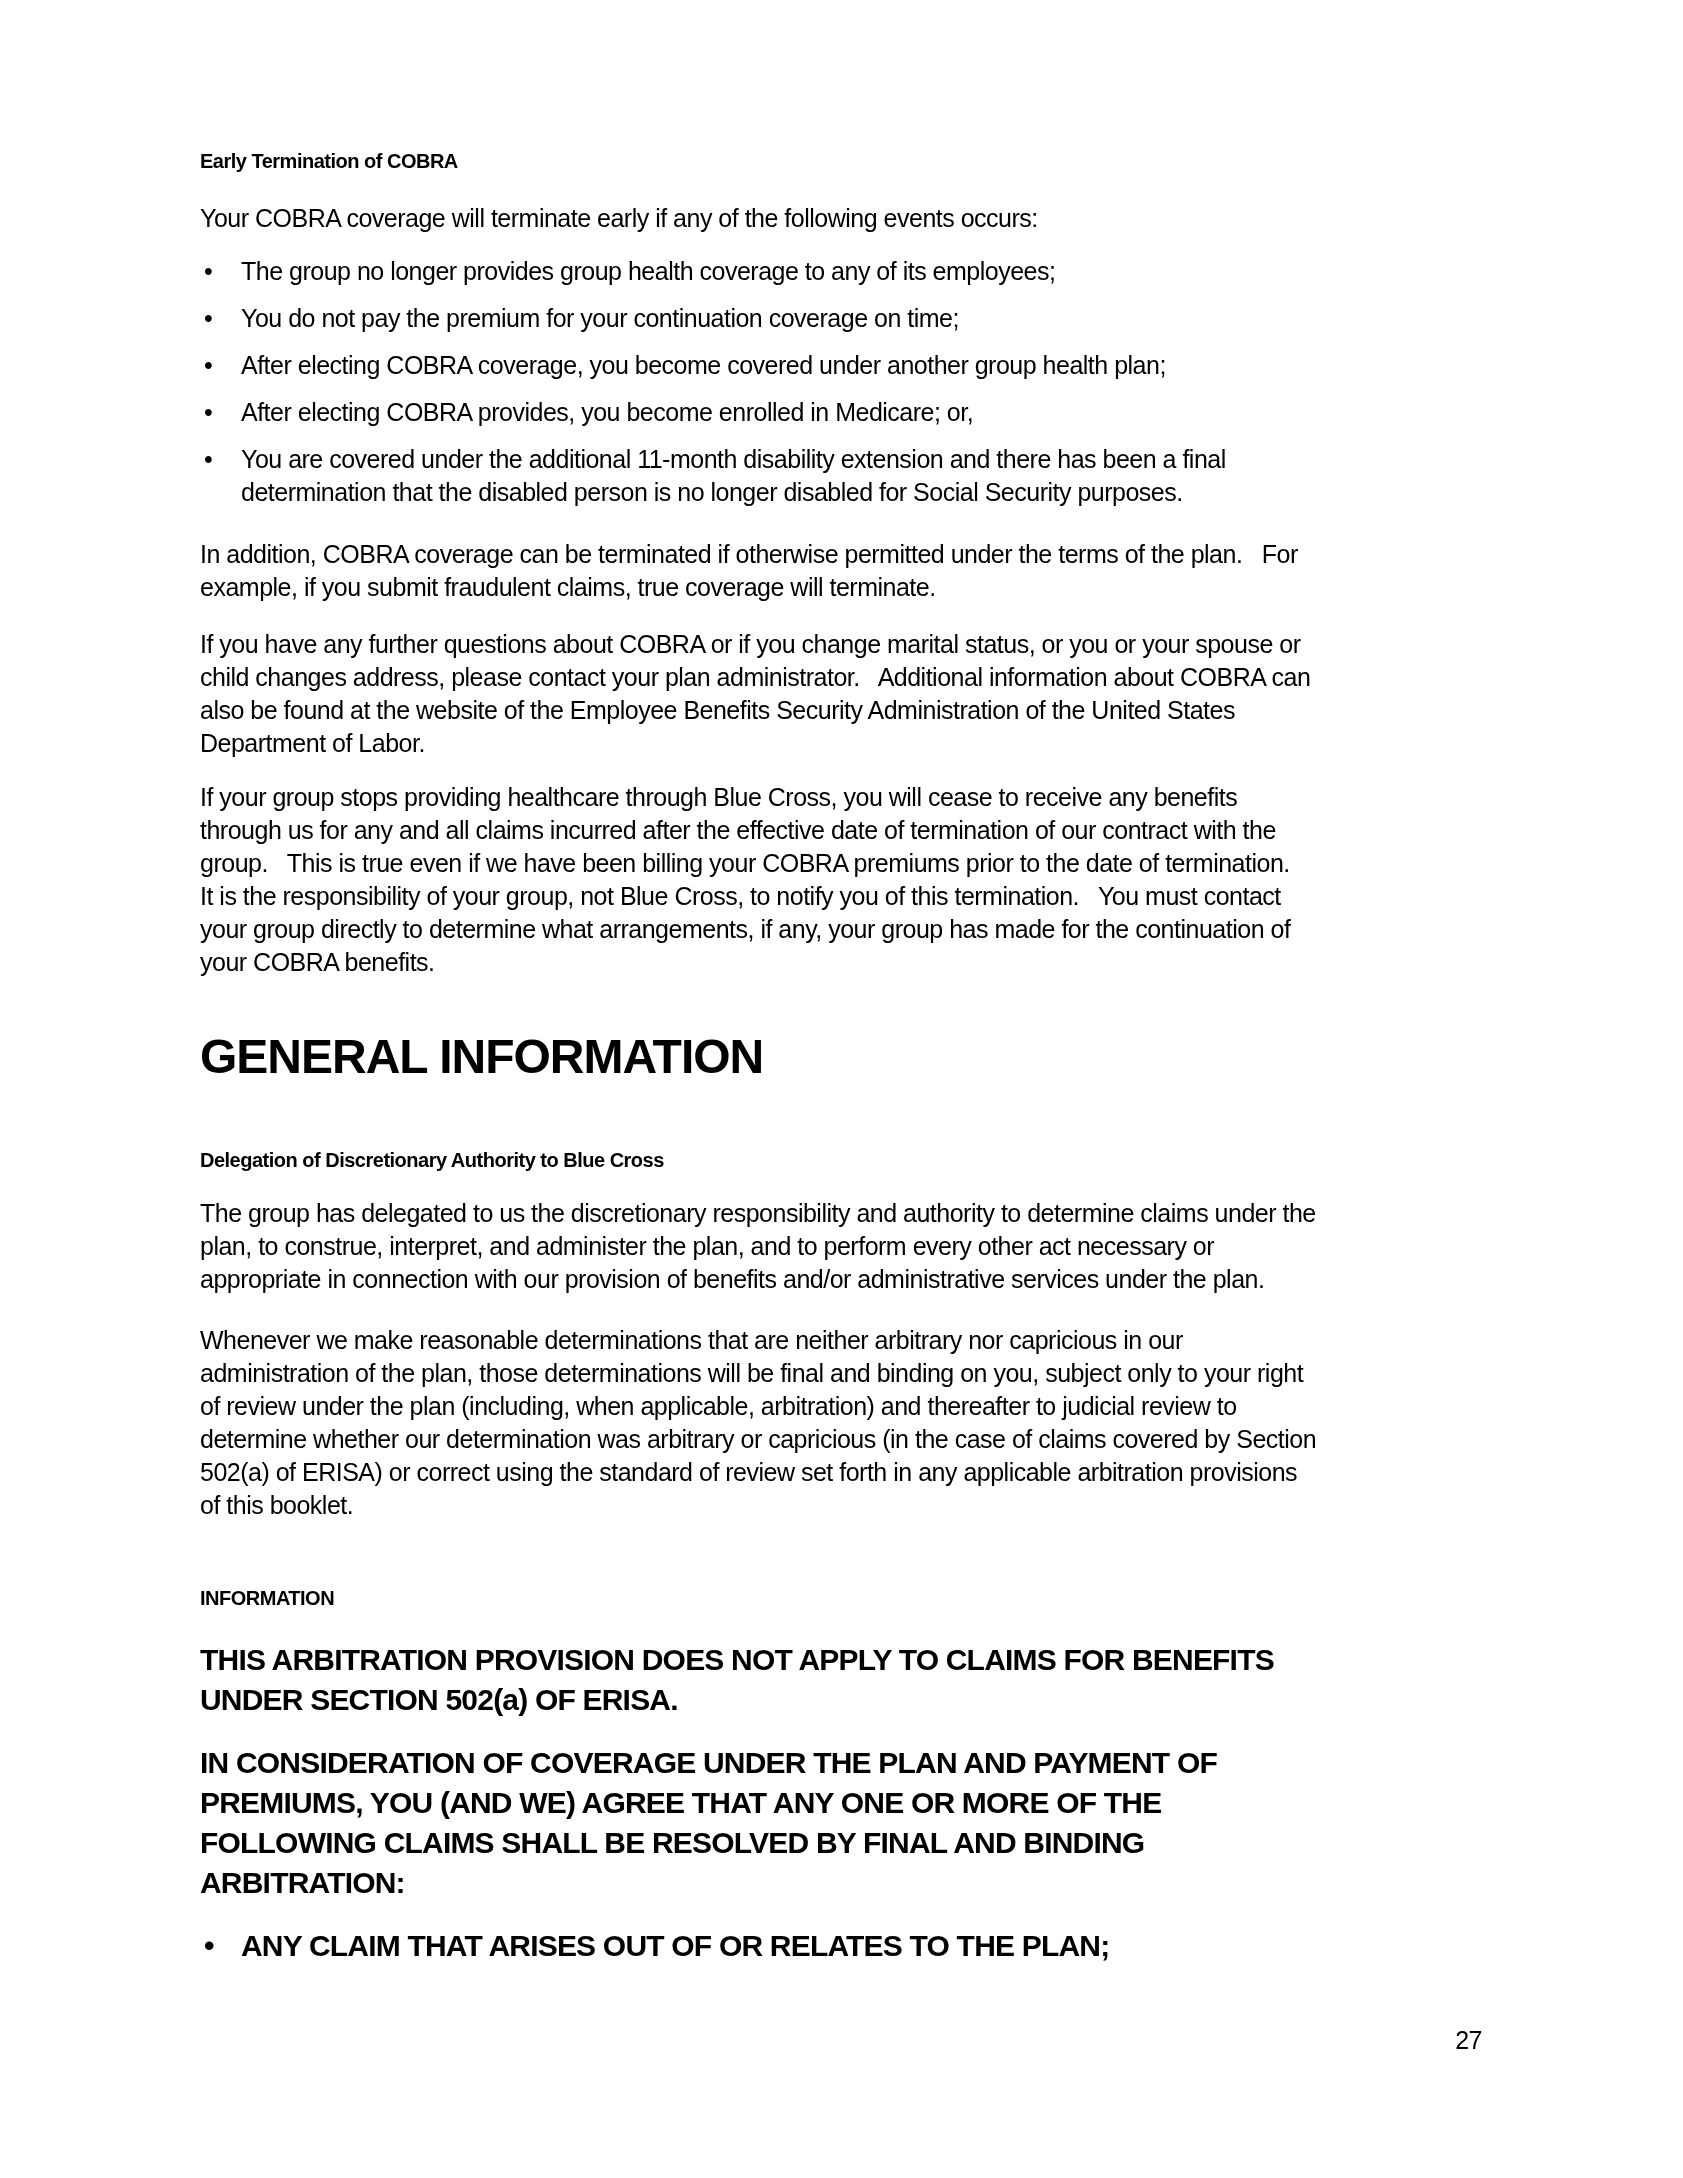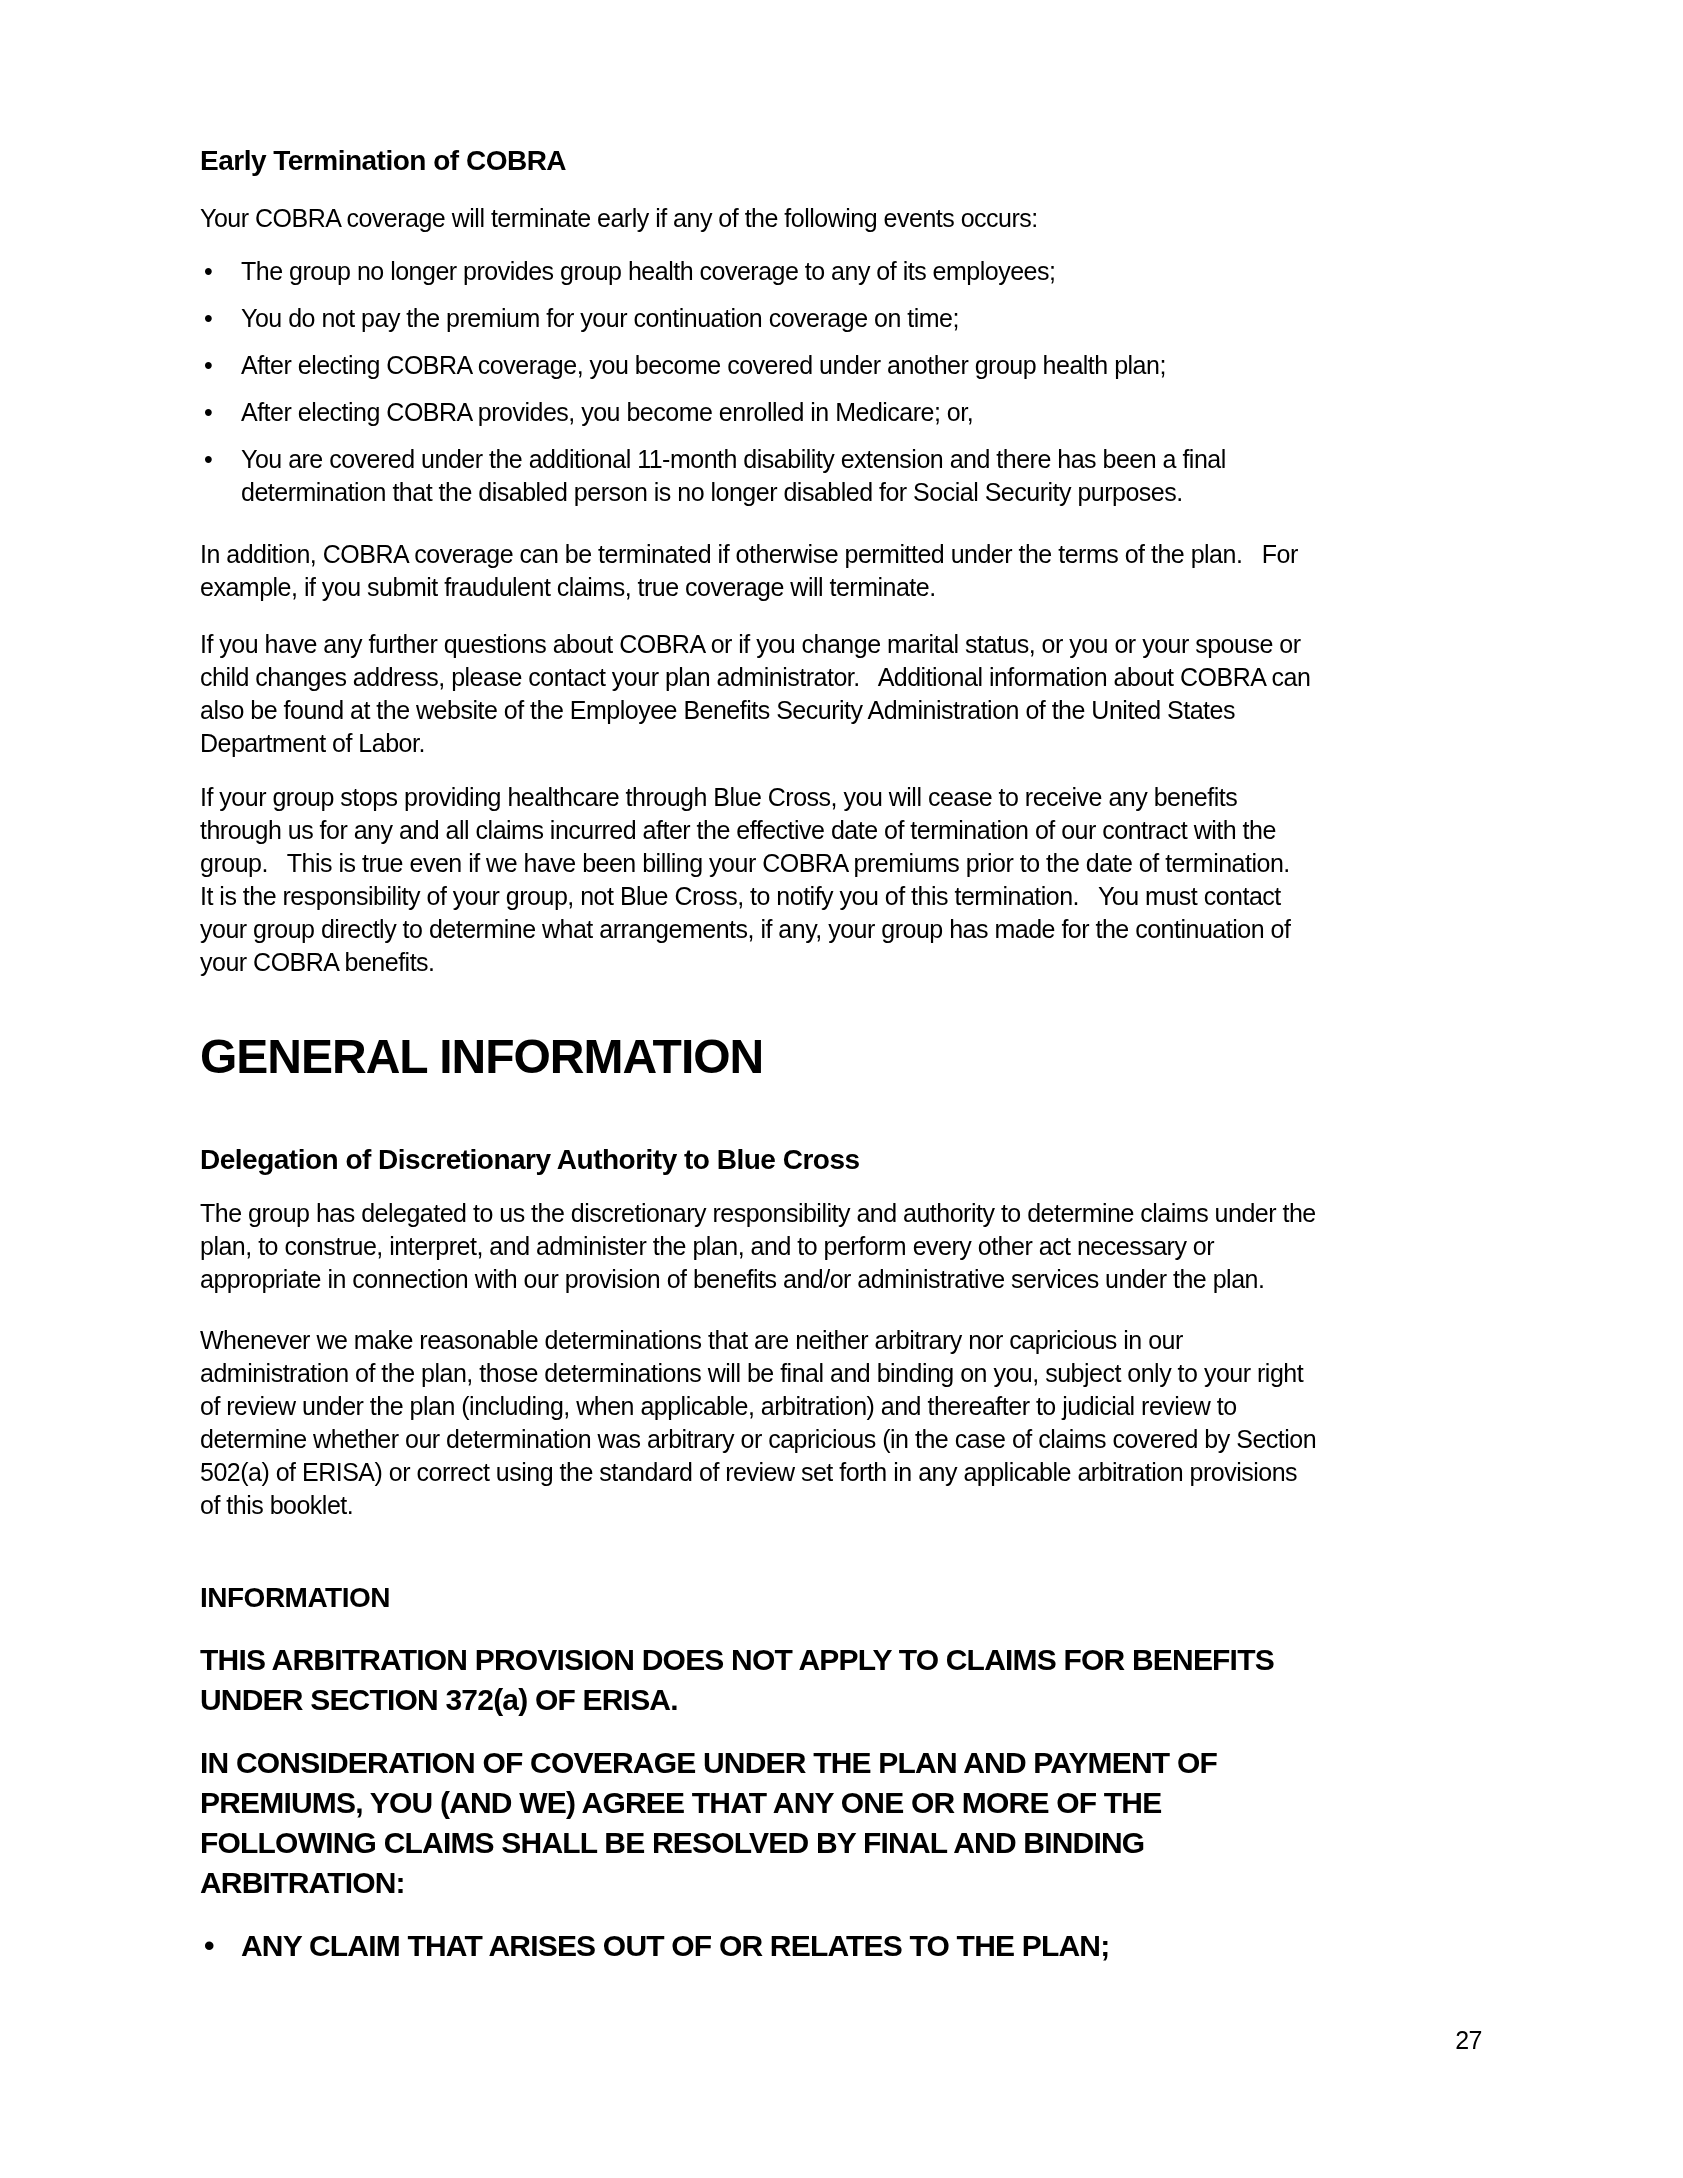--- a/index.html
+++ b/index.html
@@ -13,21 +13,21 @@
     color: #000000;
     overflow: hidden;
   }
   .content {
     position: absolute;
     left: 200px;
     top: 0;
     width: 1282px;
   }
   .h2 {
-    font-size: 28px;
+    font-size: 20px;
     font-weight: bold;
     letter-spacing: -0.5px;
     line-height: 36px;
     white-space: pre-wrap;
   }
   .h2.first { margin-top: 143px; }
   .h1 {
     font-size: 48px;
     font-weight: bold;
     letter-spacing: -1px;
@@ -135,21 +135,21 @@
 appropriate in connection with our provision of benefits and/or administrative services under the plan.</div>
     <div class="p mt-p6">Whenever we make reasonable determinations that are neither arbitrary nor capricious in our
 administration of the plan, those determinations will be final and binding on you, subject only to your right
 of review under the plan (including, when applicable, arbitration) and thereafter to judicial review to
 determine whether our determination was arbitrary or capricious (in the case of claims covered by Section
 502(a) of ERISA) or correct using the standard of review set forth in any applicable arbitration provisions
 of this booklet.</div>
 
     <div class="h2 mt-h3">INFORMATION</div>
     <div class="pcaps mt-n1">THIS ARBITRATION PROVISION DOES NOT APPLY TO CLAIMS FOR BENEFITS
-UNDER SECTION 372(a) OF ERISA.</div>
+UNDER SECTION 502(a) OF ERISA.</div>
     <div class="pcaps mt-n2">IN CONSIDERATION OF COVERAGE UNDER THE PLAN AND PAYMENT OF
 PREMIUMS, YOU (AND WE) AGREE THAT ANY ONE OR MORE OF THE
 FOLLOWING CLAIMS SHALL BE RESOLVED BY FINAL AND BINDING
 ARBITRATION:</div>
 
     <div class="ul ul-caps">
       <div class="li">
         <span class="dot">•</span>
         <span class="litext pcaps">ANY CLAIM THAT ARISES OUT OF OR RELATES TO THE PLAN;</span>
       </div>

